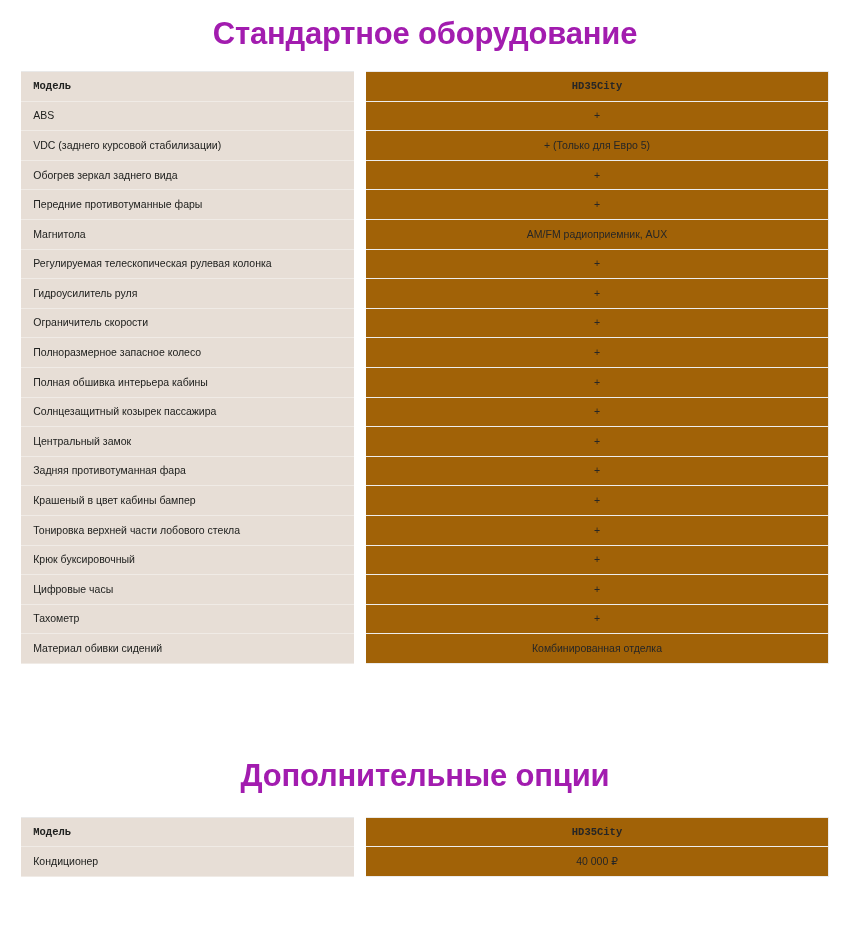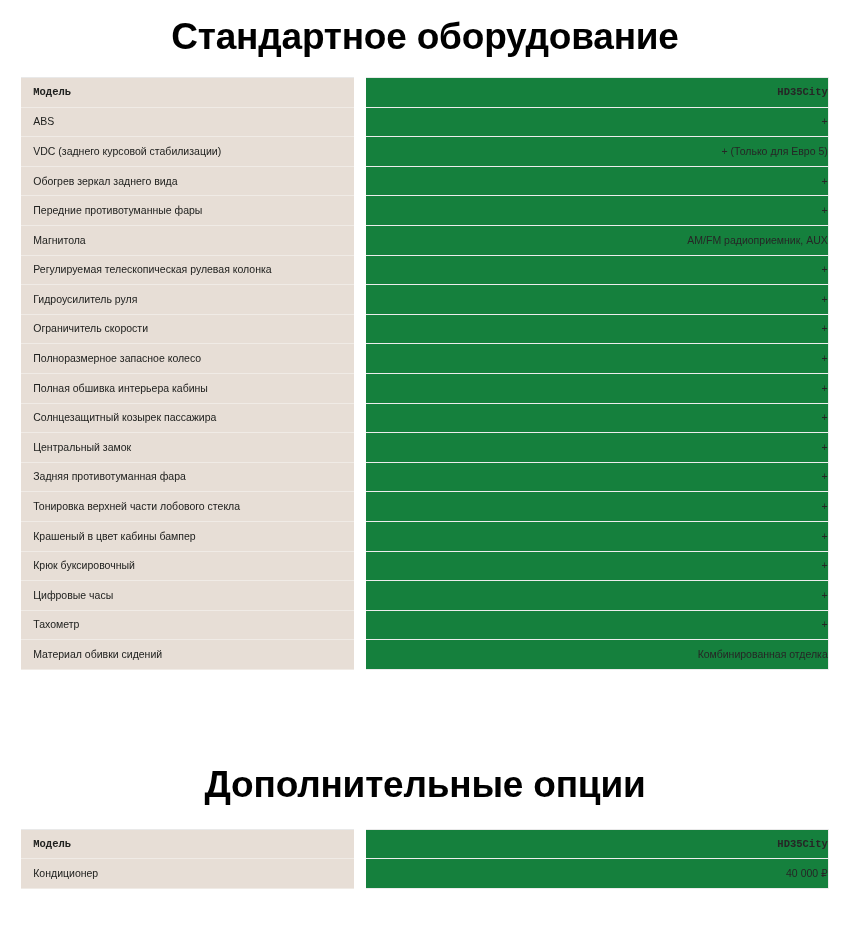--- a/index.html
+++ b/index.html
@@ -18,24 +18,24 @@
   }
 
   .page {
     width: 850px;
     position: relative;
   }
 
   
   .section-title {
     text-align: center;
-    font-size: 37px;
+    font-size: 31px;
     font-weight: bold;
     letter-spacing: -0.2px;
-    color: #000000;
+    color: #a21caf;
     line-height: 1;
   }
   #title-standard {
     padding-top: 18px;
     padding-bottom: 0;
     margin: 0;
   }
   #title-options {
     margin: 4px;
     padding-top: 0;
@@ -63,23 +63,23 @@
 
   .spec-table td.label {
     background: #e7ded6;
     color: #20211f;
     padding-left: 12px;
     border-bottom: 1px solid #f0ebe6;
     border-right: 12px solid #ffffff;
   }
 
   .spec-table td.value {
-    background: #15803d;
+    background: #a16207;
     color: #262626;
-    text-align: right;
+    text-align: center;
     border-bottom: 1px solid #ededed;
     border-left: 1px solid #ececec;
     border-right: 1px solid #ececec;
   }
 
   .spec-table tr.head td.label,
   .spec-table tr.head td.value {
     font-weight: bold;
     font-family: Liberation Mono, monospace;
   }
@@ -156,25 +156,25 @@
         </tr>
         <tr>
           <td class="label">Центральный замок</td>
           <td class="value">+</td>
         </tr>
         <tr>
           <td class="label">Задняя противотуманная фара</td>
           <td class="value">+</td>
         </tr>
         <tr>
+          <td class="label">Крашеный в цвет кабины бампер</td>
+          <td class="value">+</td>
+        </tr>
+        <tr>
           <td class="label">Тонировка верхней части лобового стекла</td>
-          <td class="value">+</td>
-        </tr>
-        <tr>
-          <td class="label">Крашеный в цвет кабины бампер</td>
           <td class="value">+</td>
         </tr>
         <tr>
           <td class="label">Крюк буксировочный</td>
           <td class="value">+</td>
         </tr>
         <tr>
           <td class="label">Цифровые часы</td>
           <td class="value">+</td>
         </tr>

